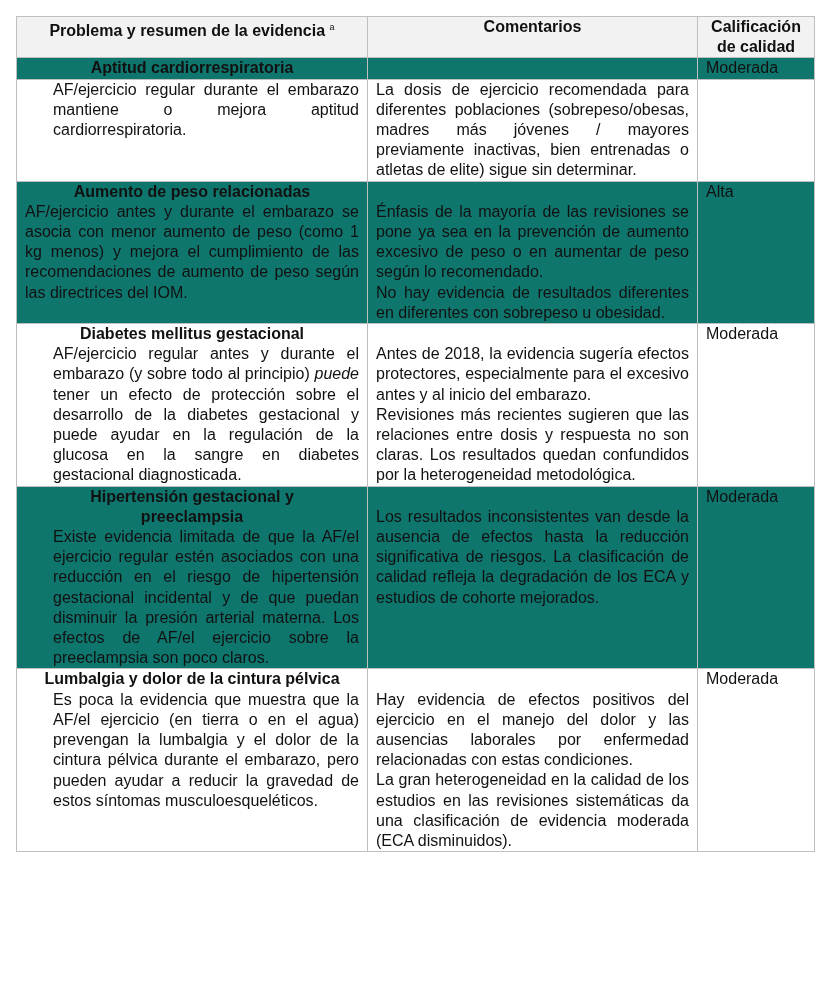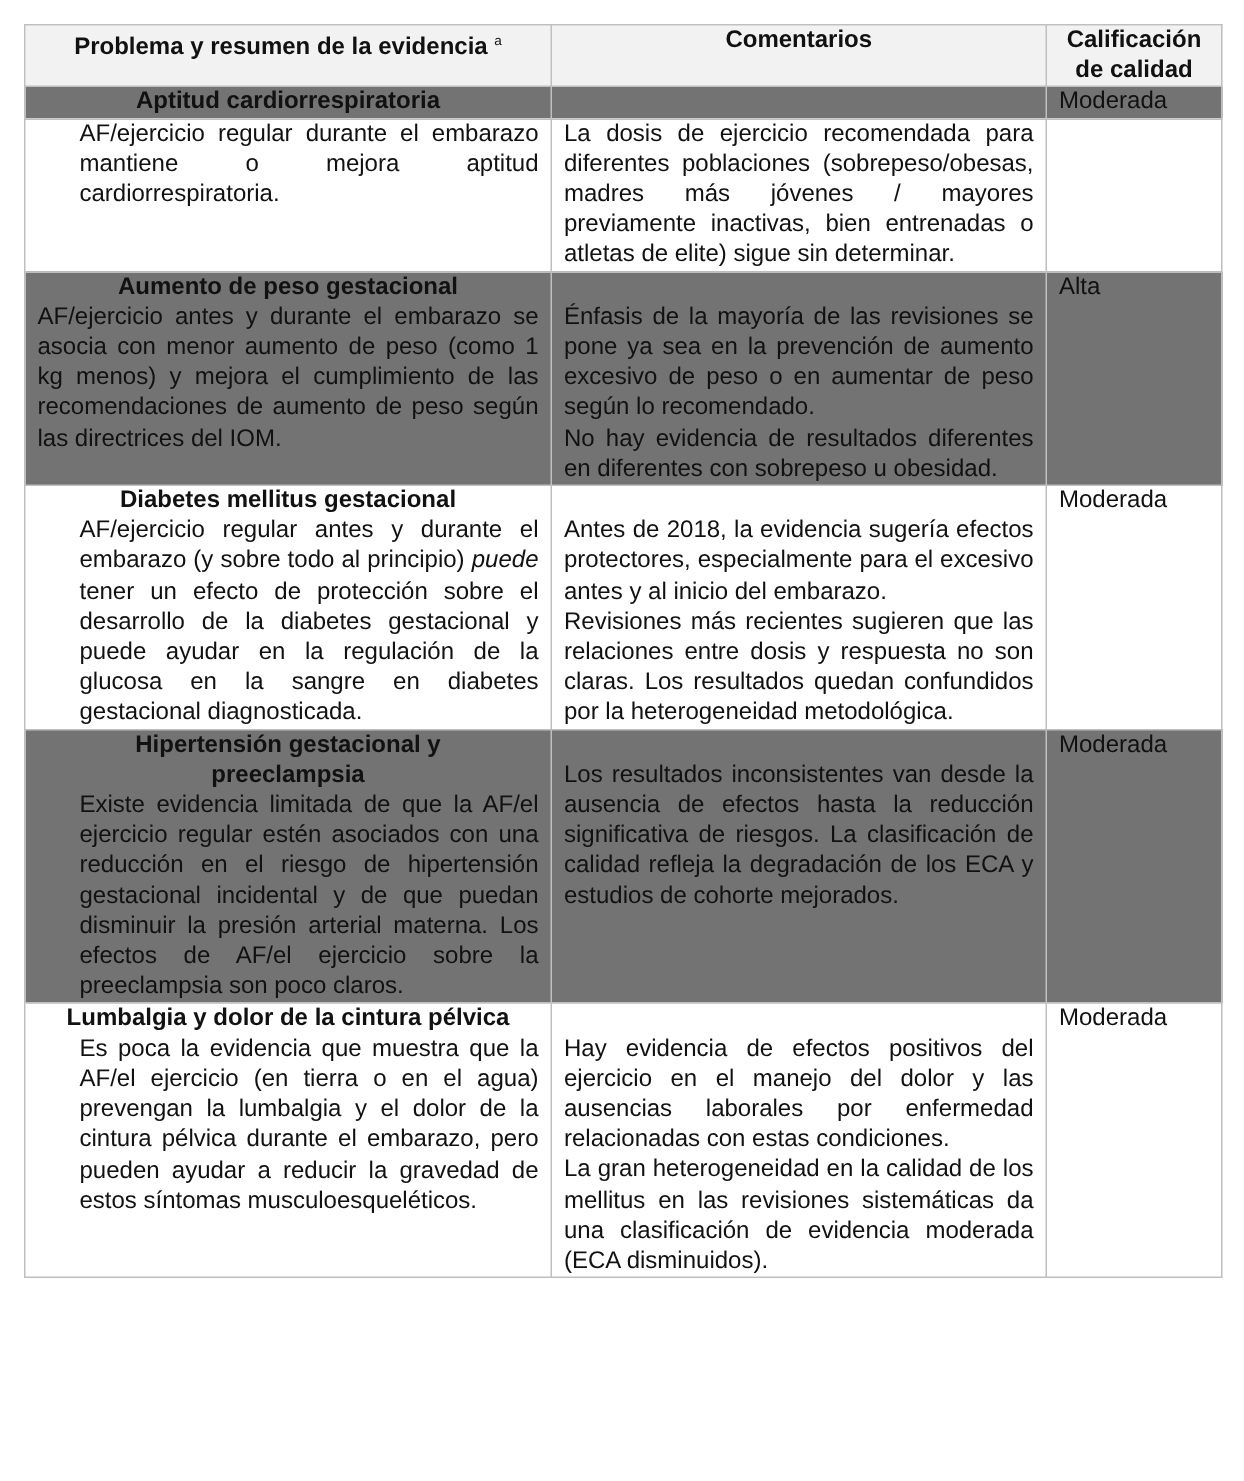--- a/index.html
+++ b/index.html
@@ -11,21 +11,21 @@
       font-size: 16px; line-height: 20.2px;
     }
     table.evidence td, table.evidence th {
       border: 1px solid #bfbfbf; vertical-align: top; padding: 0 8px 0 8px;
     }
     col.c1 { width: 351px; }
     col.c2 { width: 330px; }
     col.c3 { width: 117px; }
     th { font-weight: bold; text-align: center; background: #f2f2f2; padding-top: 0; height: 40px; }
     th.c3h { text-align: center; padding: 0 2px; }
-    tr.gray td { background: #737373; }
+    tr.gray td { background: #0f766e; }
     tr.white td { background: #ffffff; }
     td.section { text-align: center; font-style: italic; padding: 0; }
     .head { font-weight: bold; text-align: center; display: block; }
     .just { text-align: justify; }
     .ind { padding-left: 36px !important; }
     .gap { display: block; height: 20.2px; }
     .rating { padding-left: 8px; }
     em { font-style: italic; }
   </style>
 </head>
@@ -54,21 +54,21 @@
       <td class="rating">Moderada</td>
     </tr>
     <tr class="white">
       <td class="just ind">AF/ejercicio regular durante el embarazo mantiene o mejora aptitud cardiorrespiratoria.</td>
       <td class="just"><span>La dosis de ejercicio recomendada para diferentes poblaciones (sobrepeso/obesas, madres más jóvenes / mayores previamente inactivas, bien entrenadas o atletas de elite) sigue sin determinar.</span></td>
       <td></td>
     </tr>
 
     <tr class="gray">
       <td class="just">
-        <span class="head">Aumento de peso gestacional</span>
+        <span class="head">Aumento de peso relacionadas</span>
         <span>AF/ejercicio antes y durante el embarazo se asocia con menor aumento de peso (como 1 kg menos) y mejora el cumplimiento de las recomendaciones de aumento de peso según las directrices del IOM.</span>
       </td>
       <td class="just">
         <span class="gap"></span>
         <span style="display:block">Énfasis de la mayoría de las revisiones se pone ya sea en la prevención de aumento excesivo de peso o en aumentar de peso según lo recomendado.</span>
         <span style="display:block">No hay evidencia de resultados diferentes en diferentes con sobrepeso u obesidad.</span>
       </td>
       <td class="rating">Alta</td>
     </tr>
 
@@ -98,19 +98,19 @@
     </tr>
 
     <tr class="white">
       <td class="just ind">
         <span class="head" style="margin-left:-28px">Lumbalgia y dolor de la cintura pélvica</span>
         <span>Es poca la evidencia que muestra que la AF/el ejercicio (en tierra o en el agua) prevengan la lumbalgia y el dolor de la cintura pélvica durante el embarazo, pero pueden ayudar a reducir la gravedad de estos síntomas musculoesqueléticos.</span>
       </td>
       <td class="just">
         <span class="gap"></span>
         <span style="display:block">Hay evidencia de efectos positivos del ejercicio en el manejo del dolor y las ausencias laborales por enfermedad relacionadas con estas condiciones.</span>
-        <span style="display:block">La gran heterogeneidad en la calidad de los mellitus en las revisiones sistemáticas da una clasificación de evidencia moderada (ECA disminuidos).</span>
+        <span style="display:block">La gran heterogeneidad en la calidad de los estudios en las revisiones sistemáticas da una clasificación de evidencia moderada (ECA disminuidos).</span>
       </td>
       <td class="rating">Moderada</td>
     </tr>
 
   </tbody>
 </table>
 
 </body></html>

